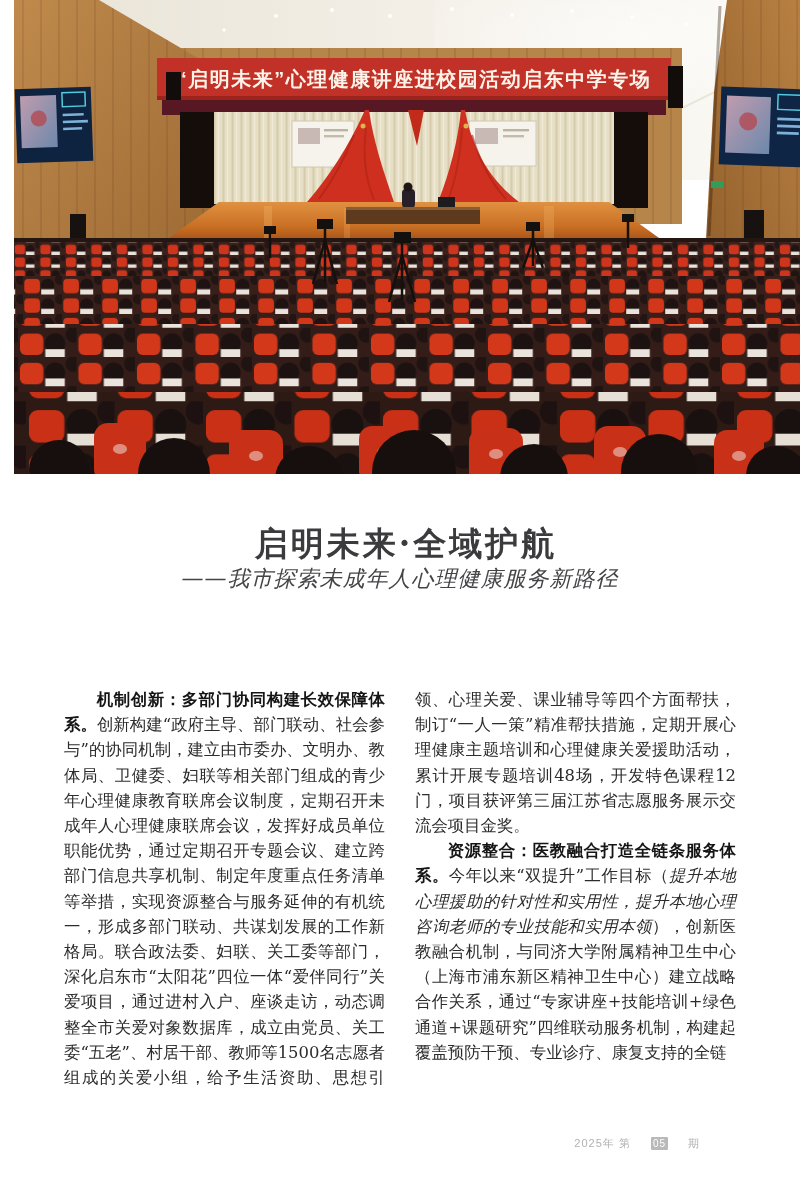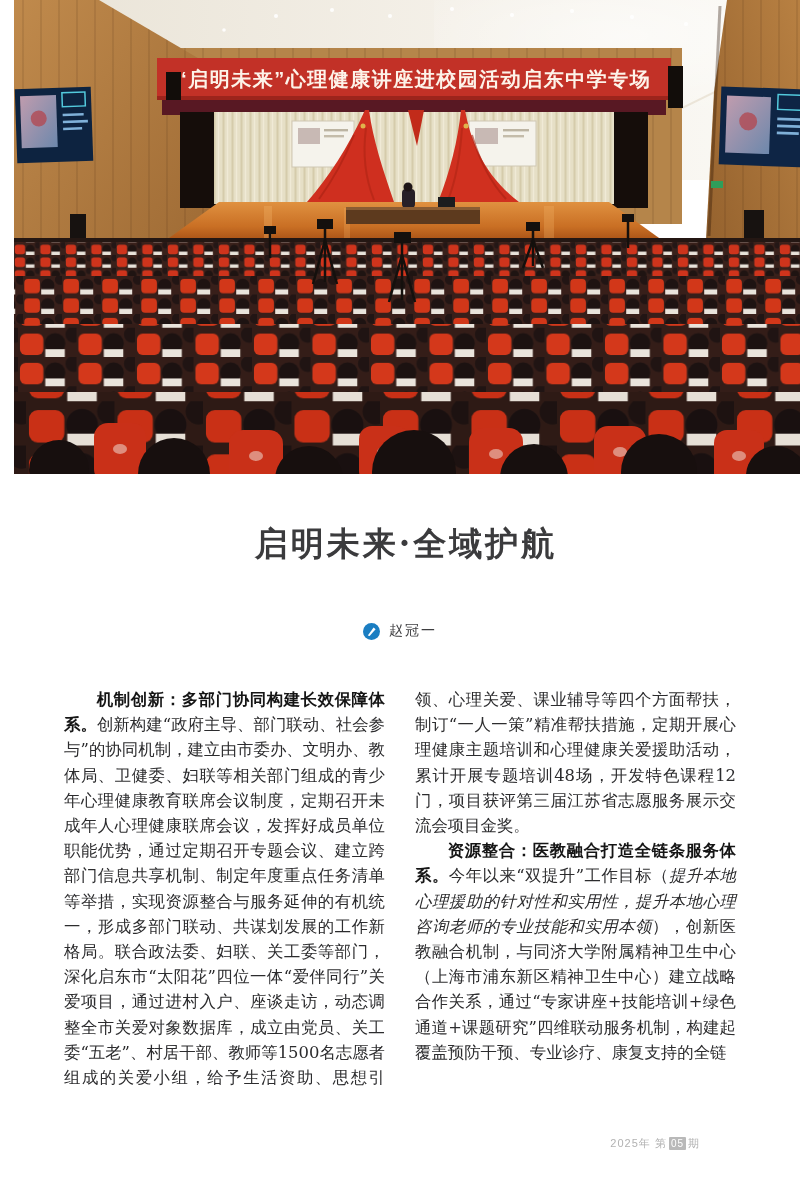--- a/index.html
+++ b/index.html
@@ -22,21 +22,21 @@
   .body{position:absolute;top:687px;left:64px;width:672px;height:408px;
         column-count:2;column-gap:30px;column-fill:auto;
         font-size:16.4px;line-height:25.2px;color:#2c2c2e;text-align:justify;}
   .body p{margin:0;text-indent:2em;}
   .lead{font-weight:700;color:#151515;font-family:"Liberation Sans","DejaVu Sans",sans-serif;}
   .kai{font-style:italic;}
 
   .footer{position:absolute;top:1136px;right:100px;font-size:11px;color:#b2b2b2;
           letter-spacing:1px;font-family:"Liberation Sans","DejaVu Sans",sans-serif;}
   .issue-no{display:inline-block;background:#b9b9b9;color:#ffffff;font-size:10px;
-            line-height:13px;padding:0 2px;margin:0 2px;border-radius:1px;}
+            line-height:13px;padding:0 2px;margin:0 20px;border-radius:1px;}
 </style>
 </head>
 <body>
 
 <div class="page">
 
   <div class="photo">
     <svg viewBox="0 0 800 474">
       <defs>
         <linearGradient id="ceil" x1="0" y1="0" x2="1" y2="0">
@@ -270,28 +270,22 @@
         </g>
         <g>
           <rect x="250" y="226" width="12" height="8" stroke="none"></rect>
             <line x1="256" y1="234" x2="256" y2="258"></line>
         </g>
       </g>
     </svg>
   </div>
 
   <h1 class="title">启明未来·全域护航</h1>
-
-  <div class="byline">
-    <svg class="pen" viewBox="0 0 17 17">
-      <circle cx="8.5" cy="8.5" r="8.5" fill="#1b7ec2"></circle>
-      <path d="M4.8 12.4 L10.6 4.6 L12.6 6.3 L6.6 13 Z" fill="#ffffff"></path>
-    </svg>
-    <span class="name">赵冠一</span>
-  </div>
+  <div class="subtitle">——我市探索未成年人心理健康服务新路径</div>
+
 
   <div class="body">
     <p><span class="lead">机制创新：多部门协同构建长效保障体系。</span><span>创新构建“政府主导、部门联动、社会参与”的协同机制，建立由市委办、文明办、教体局、卫健委、妇联等相关部门组成的青少年心理健康教育联席会议制度，定期召开未成年人心理健康联席会议，发挥好成员单位职能优势，通过定期召开专题会议、建立跨部门信息共享机制、制定年度重点任务清单等举措，实现资源整合与服务延伸的有机统一，形成多部门联动、共谋划发展的工作新格局。联合政法委、妇联、关工委等部门，深化启东市“太阳花”四位一体“爱伴同行”关爱项目，通过进村入户、座谈走访，动态调整全市关爱对象数据库，成立由党员、关工委“五老”、村居干部、教师等1500名志愿者组成的关爱小组，给予生活资助、思想引领、心理关爱、课业辅导等四个方面帮扶，制订“一人一策”精准帮扶措施，定期开展心理健康主题培训和心理健康关爱援助活动，累计开展专题培训48场，开发特色课程12门，项目获评第三届江苏省志愿服务展示交流会项目金奖。</span></p>
     <p><span class="lead">资源整合：医教融合打造全链条服务体系。</span><span>今年以来“双提升”工作目标（</span><span class="kai">提升本地心理援助的针对性和实用性，提升本地心理咨询老师的专业技能和实用本领</span><span>），创新医教融合机制，与同济大学附属精神卫生中心（上海市浦东新区精神卫生中心）建立战略合作关系，通过“专家讲座+技能培训+绿色通道+课题研究”四维联动服务机制，构建起覆盖预防干预、专业诊疗、康复支持的全链</span></p>
   </div>
 
   <div class="footer">
     <span>2025年</span>
     <span>第</span><span class="issue-no">05</span><span>期</span>
   </div>

